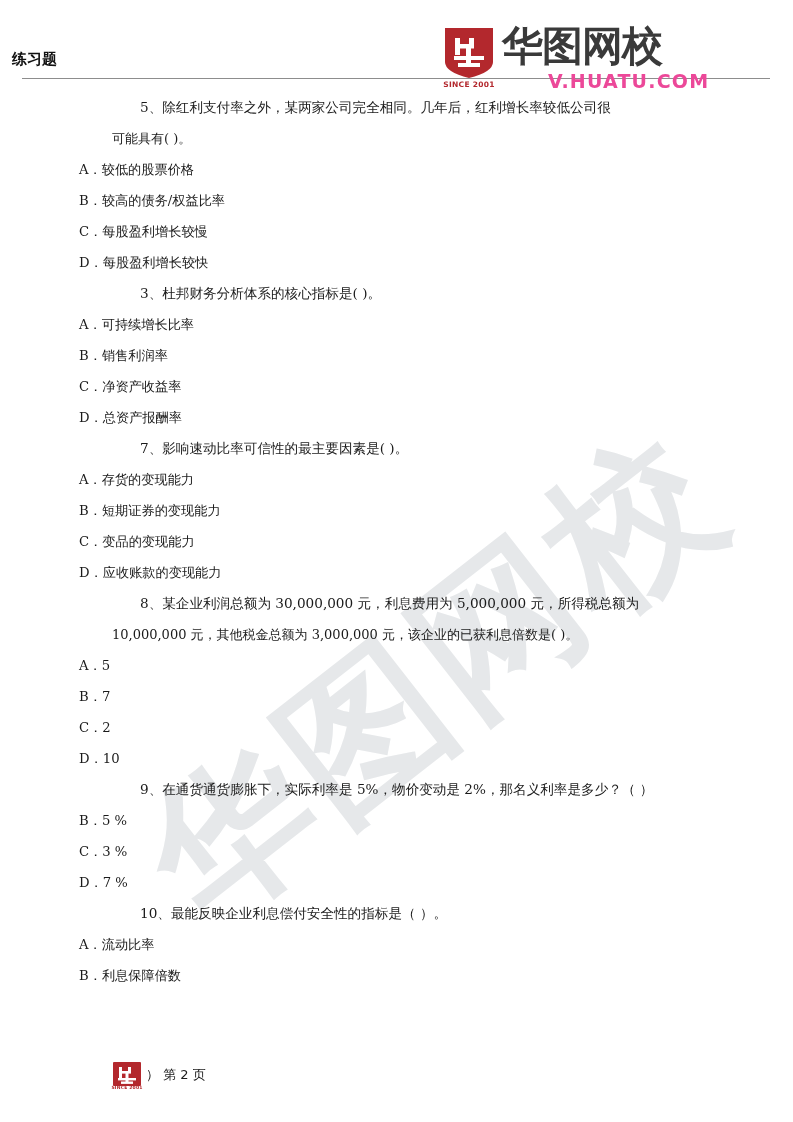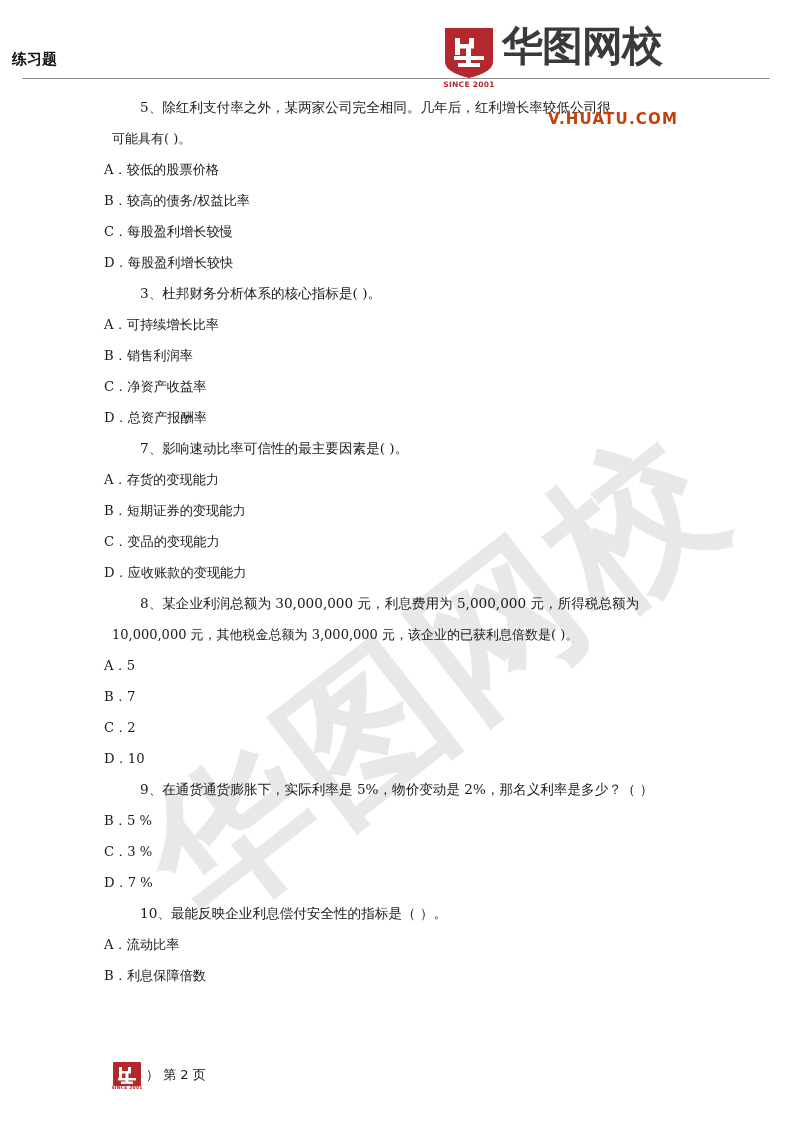--- a/index.html
+++ b/index.html
@@ -110,26 +110,25 @@
     color: #3a3a3a;
     letter-spacing: -1px;
     line-height: 44px;
     white-space: nowrap;
   }
   .logo-url {
     position: absolute;
     left: 108px;
     top: 46px;
     font-family: "DejaVu Sans", "Liberation Sans", sans-serif;
-    font-size: 15px;
+    font-size: 19px;
     font-weight: 900;
-    color: #c2410c;
+    color: #ec4899;
     letter-spacing: 1.2px;
     white-space: nowrap;
-    margin-top: 40px;
   }
 
   
   .content {
     position: absolute;
     left: 0;
     top: 92px;
     width: 793px;
     z-index: 1;
   }
@@ -149,21 +148,21 @@
     line-height: 31px;
     padding-left: 112px;
     text-indent: 0px;
     white-space: nowrap;
     font-family: "DejaVu Serif", "Liberation Serif", serif;
     color: #1a1a1a;
   }
   .opt-line {
     font-size: 13.2px;
     line-height: 31px;
-    padding-left: 104px;
+    padding-left: 79px;
   }
 
   
   .footer {
     position: absolute;
     left: 0;
     top: 1058px;
     width: 723px;
     height: 46px;
     z-index: 2;

